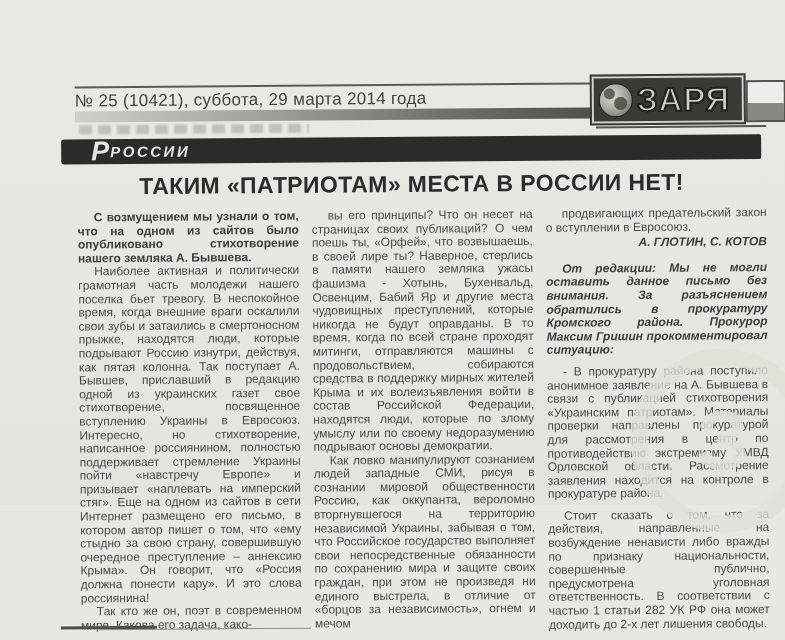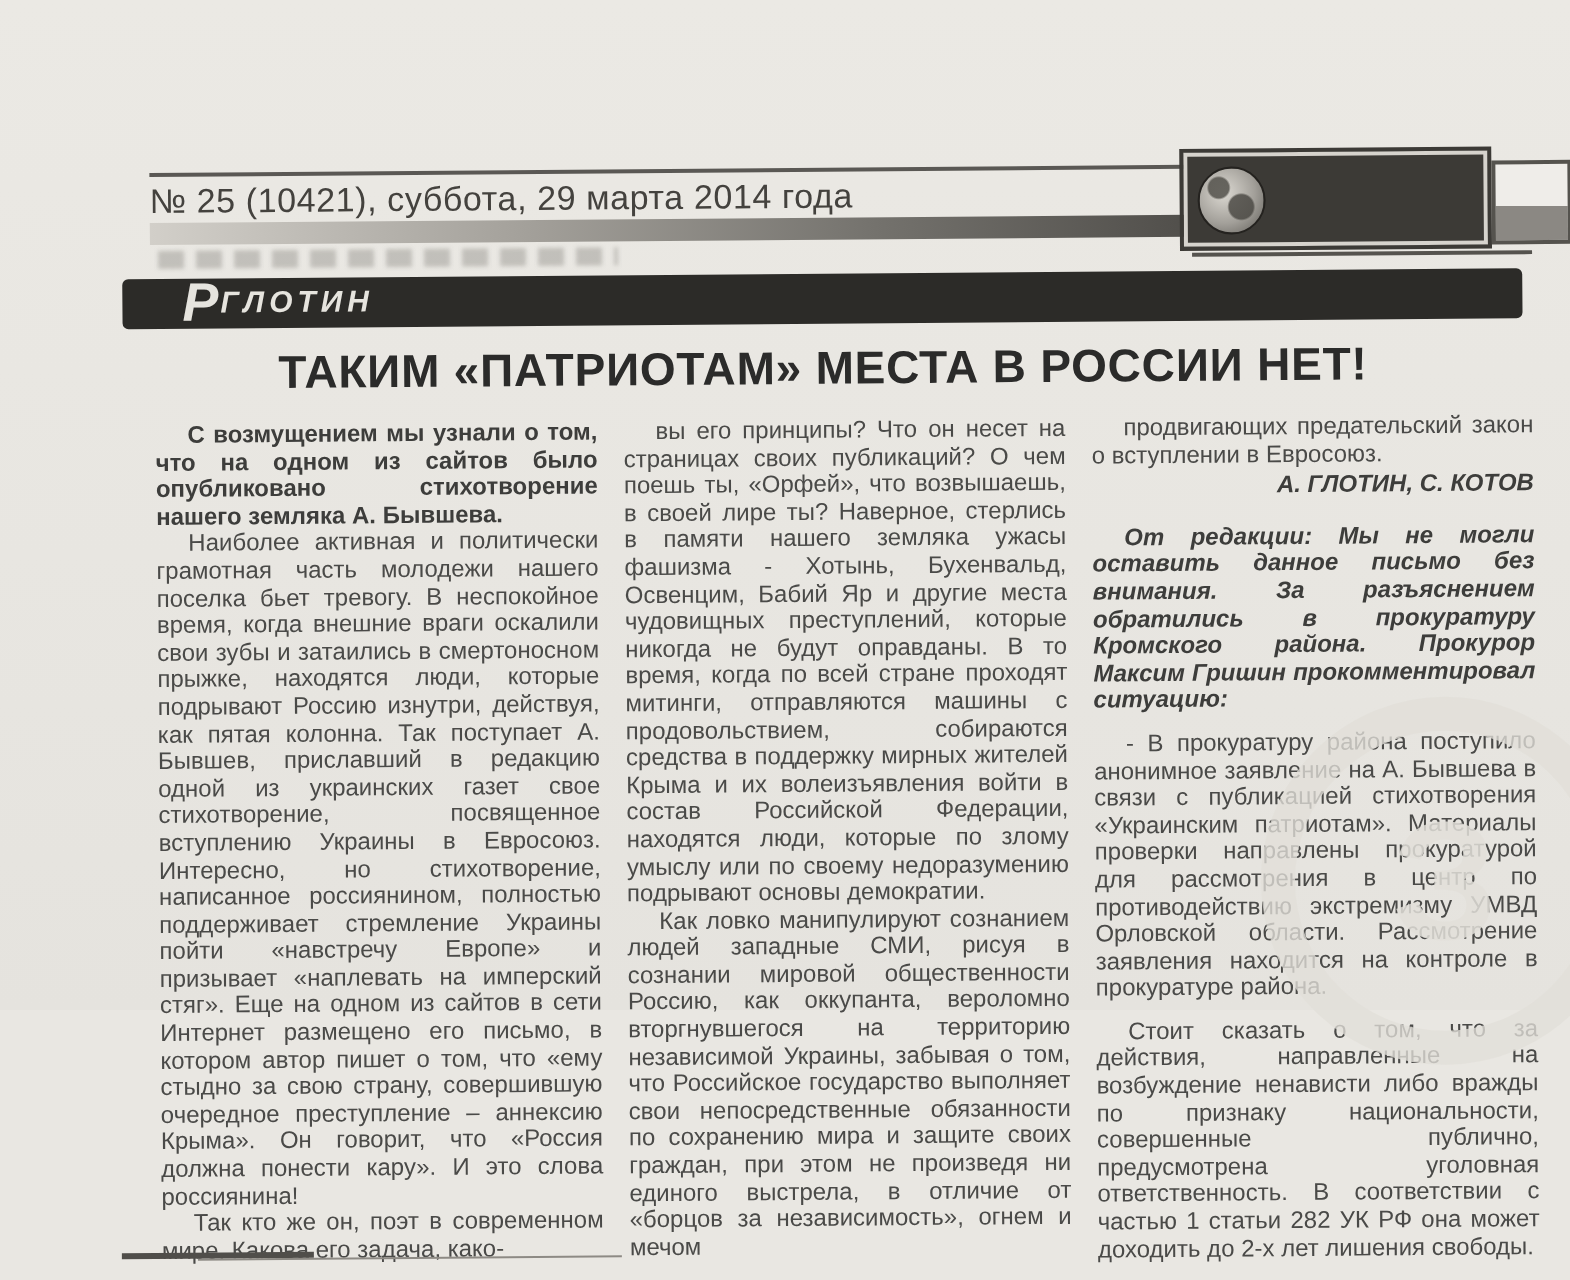--- a/index.html
+++ b/index.html
@@ -114,27 +114,28 @@
 
 <div class="paper">
   <div class="clip">
 
     <div class="date-box">№ 25 (10421), суббота, 29 марта 2014 года</div>
     <div class="grad-bar"></div>
     <div class="ghost-text"></div>
 
     <div class="logo-box">
       <span class="globe"></span>
+      <span class="logo-text">ЗАРЯ</span>
     </div>
     <div class="logo-flag"></div>
     <div class="masthead-underline"></div>
 
     <div class="section-bar">
       <span class="section-initial">Р</span>
-      <span class="section-rest">ГЛОТИН</span>
+      <span class="section-rest">РОССИИ</span>
     </div>
 
     <div class="headline">ТАКИМ «ПАТРИОТАМ» МЕСТА В РОССИИ НЕТ!</div>
 
     <div class="columns">
       <div class="col">
         <p class="lead">С возмущением мы узнали о том, что на одном из сайтов было опубликовано стихотворение нашего земляка А. Бывшева.</p>
         <p>Наиболее активная и политически грамотная часть молодежи нашего поселка бьет тревогу. В неспокойное время, когда внешние враги оскалили свои зубы и затаились в смертоносном прыжке, находятся люди, которые подрывают Россию изнутри, действуя, как пятая колонна. Так поступает А. Бывшев, приславший в редакцию одной из украинских газет свое стихотворение, посвященное вступлению Украины в Евросоюз. Интересно, но стихотворение, написанное россиянином, полностью поддерживает стремление Украины пойти «навстречу Европе» и призывает «наплевать на имперский стяг». Еще на одном из сайтов в сети Интернет размещено его письмо, в котором автор пишет о том, что «ему стыдно за свою страну, совершившую очередное преступление – аннексию Крыма». Он говорит, что «Россия должна понести кару». И это слова россиянина!</p>
         <p>Так кто же он, поэт в современном мире. Какова его задача, како-</p>
       </div>

